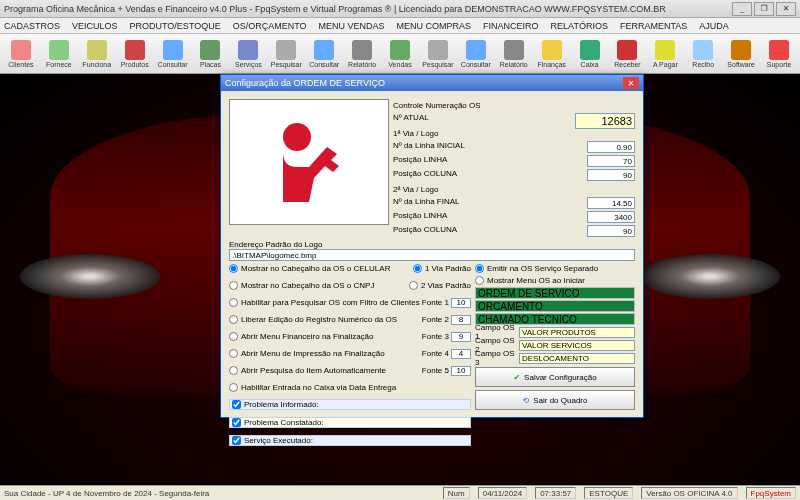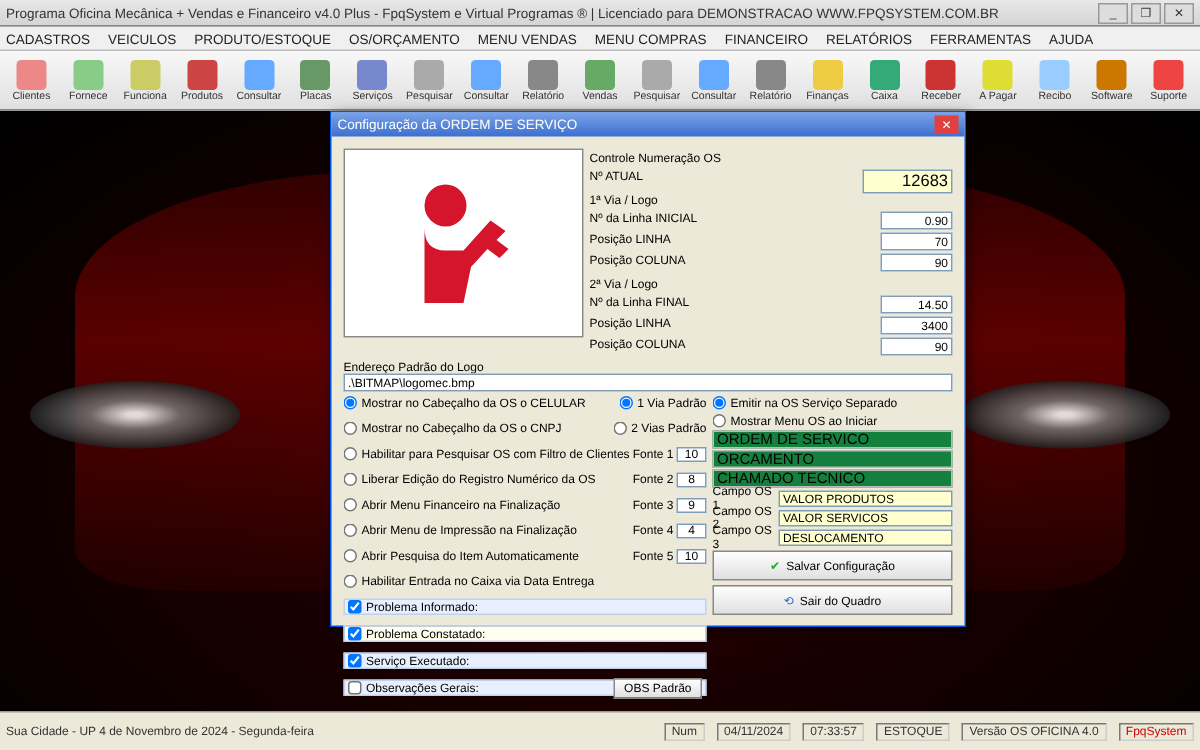--- a/index.html
+++ b/index.html
@@ -60,21 +60,21 @@
 
 .right-side { width: 160px; display: flex; flex-direction: column; gap: 1px; }
 .cat-box { border: 1px solid #bbb; background: #15803d; height: 12px; font-size: 10px; padding: 0 2px; display: flex; align-items: center; }
 .campo-row { display: flex; align-items: center; height: 12px; font-size: 8px; gap: 2px; }
 .campo-row input { flex: 1; height: 11px; font-size: 8px; border: 1px solid #7f9db9; background: #ffffd0; padding: 0 2px; }
 .action-btn { height: 20px; font-size: 8px; border: 1px solid #888; background: linear-gradient(#fefefe,#e0e0e0); cursor: pointer; display: flex; align-items: center; justify-content: center; gap: 4px; margin-top: 2px; }
 
 .footer-note { font-size: 8px; color: #000; background: #eee; border: 1px solid #ccc; padding: 1px 3px; margin-top: 2px; }
 
 
-.statusbar { position: absolute; bottom: 0; left: 0; right: 0; height: 26px; background: #ece9d8; border-top: 1px solid #999; display: flex; align-items: center; font-size: 8px; color: #333; padding: 0 4px; gap: 8px; }
+.statusbar { position: absolute; bottom: 0; left: 0; right: 0; height: 15px; background: #ece9d8; border-top: 1px solid #999; display: flex; align-items: center; font-size: 8px; color: #333; padding: 0 4px; gap: 8px; }
 .statusbar .cell { border: 1px inset #ccc; padding: 0 4px; height: 12px; display: flex; align-items: center; }
 .statusbar .spacer { flex: 1; }
 </style>
 </head>
 <body>
 
 <div class="titlebar">
   <span>Programa Oficina Mecânica + Vendas e Financeiro v4.0 Plus - FpqSystem e Virtual Programas ® | Licenciado para  DEMONSTRACAO WWW.FPQSYSTEM.COM.BR</span>
   <span class="spacer"></span>
   <div class="win-btn">_</div>
@@ -295,25 +295,20 @@
             <span>Problema Informado:</span>
           </div>
           <div class="opt-row check yellow">
             <input type="checkbox" checked="" style="">
             <span>Problema Constatado:</span>
           </div>
           <div class="opt-row check">
             <input type="checkbox" checked="" style="">
             <span>Serviço Executado:</span>
           </div>
-          <div class="opt-row check">
-            <input type="checkbox" style="">
-            <span>Observações Gerais:</span>
-            <button class="small-btn" style="margin-left: auto;">OBS Padrão</button>
-          </div>
         </div>
       <div class="right-side">
         <div class="opt-row">
             <input type="radio" checked="" style="">
             <span>Emitir na OS Serviço Separado</span>
           </div>
         <div class="opt-row">
             <input type="radio" style="">
             <span>Mostrar Menu OS ao Iniciar</span>
           </div>

